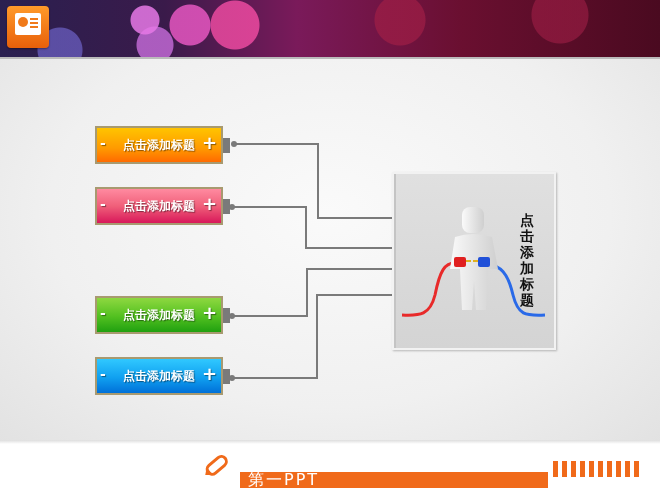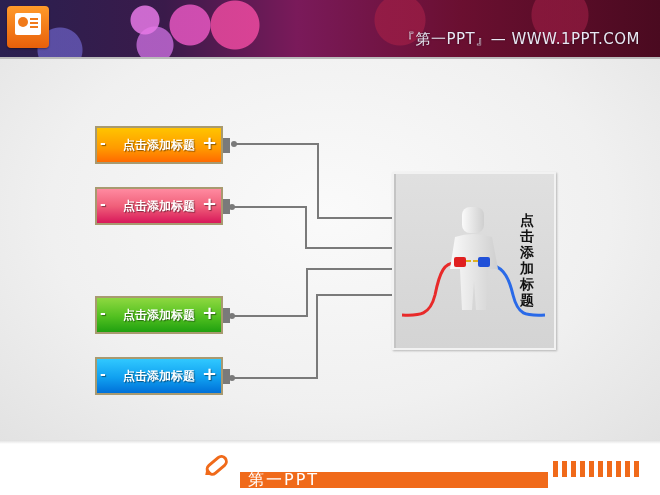--- a/index.html
+++ b/index.html
@@ -43,21 +43,20 @@
   .footer-ticks{position:absolute;left:553px;top:461px;height:16px;display:flex;gap:4px;}
   .footer-ticks span{display:block;width:5px;height:16px;background:#f06a1a;}
 </style>
 </head>
 <body>
 
 <div class="header">
   <div class="logo">
       <div class="logo-inner"></div>
     </div>
-  <div class="header-title">『第一PPT』— WWW.1PPT.COM</div>
 </div>
 <div class="header-bottom"></div>
 
 <div class="canvas"></div>
 <div class="canvas-bottom"></div>
 
 <svg style="position:absolute;left:0;top:0" width="660" height="495">
   <g fill="none" stroke="#7a7a7a" stroke-width="2">
     <polyline points="234,144 318,144 318,218 402,218"></polyline>
     <polyline points="232,207 306,207 306,248 402,248"></polyline>

